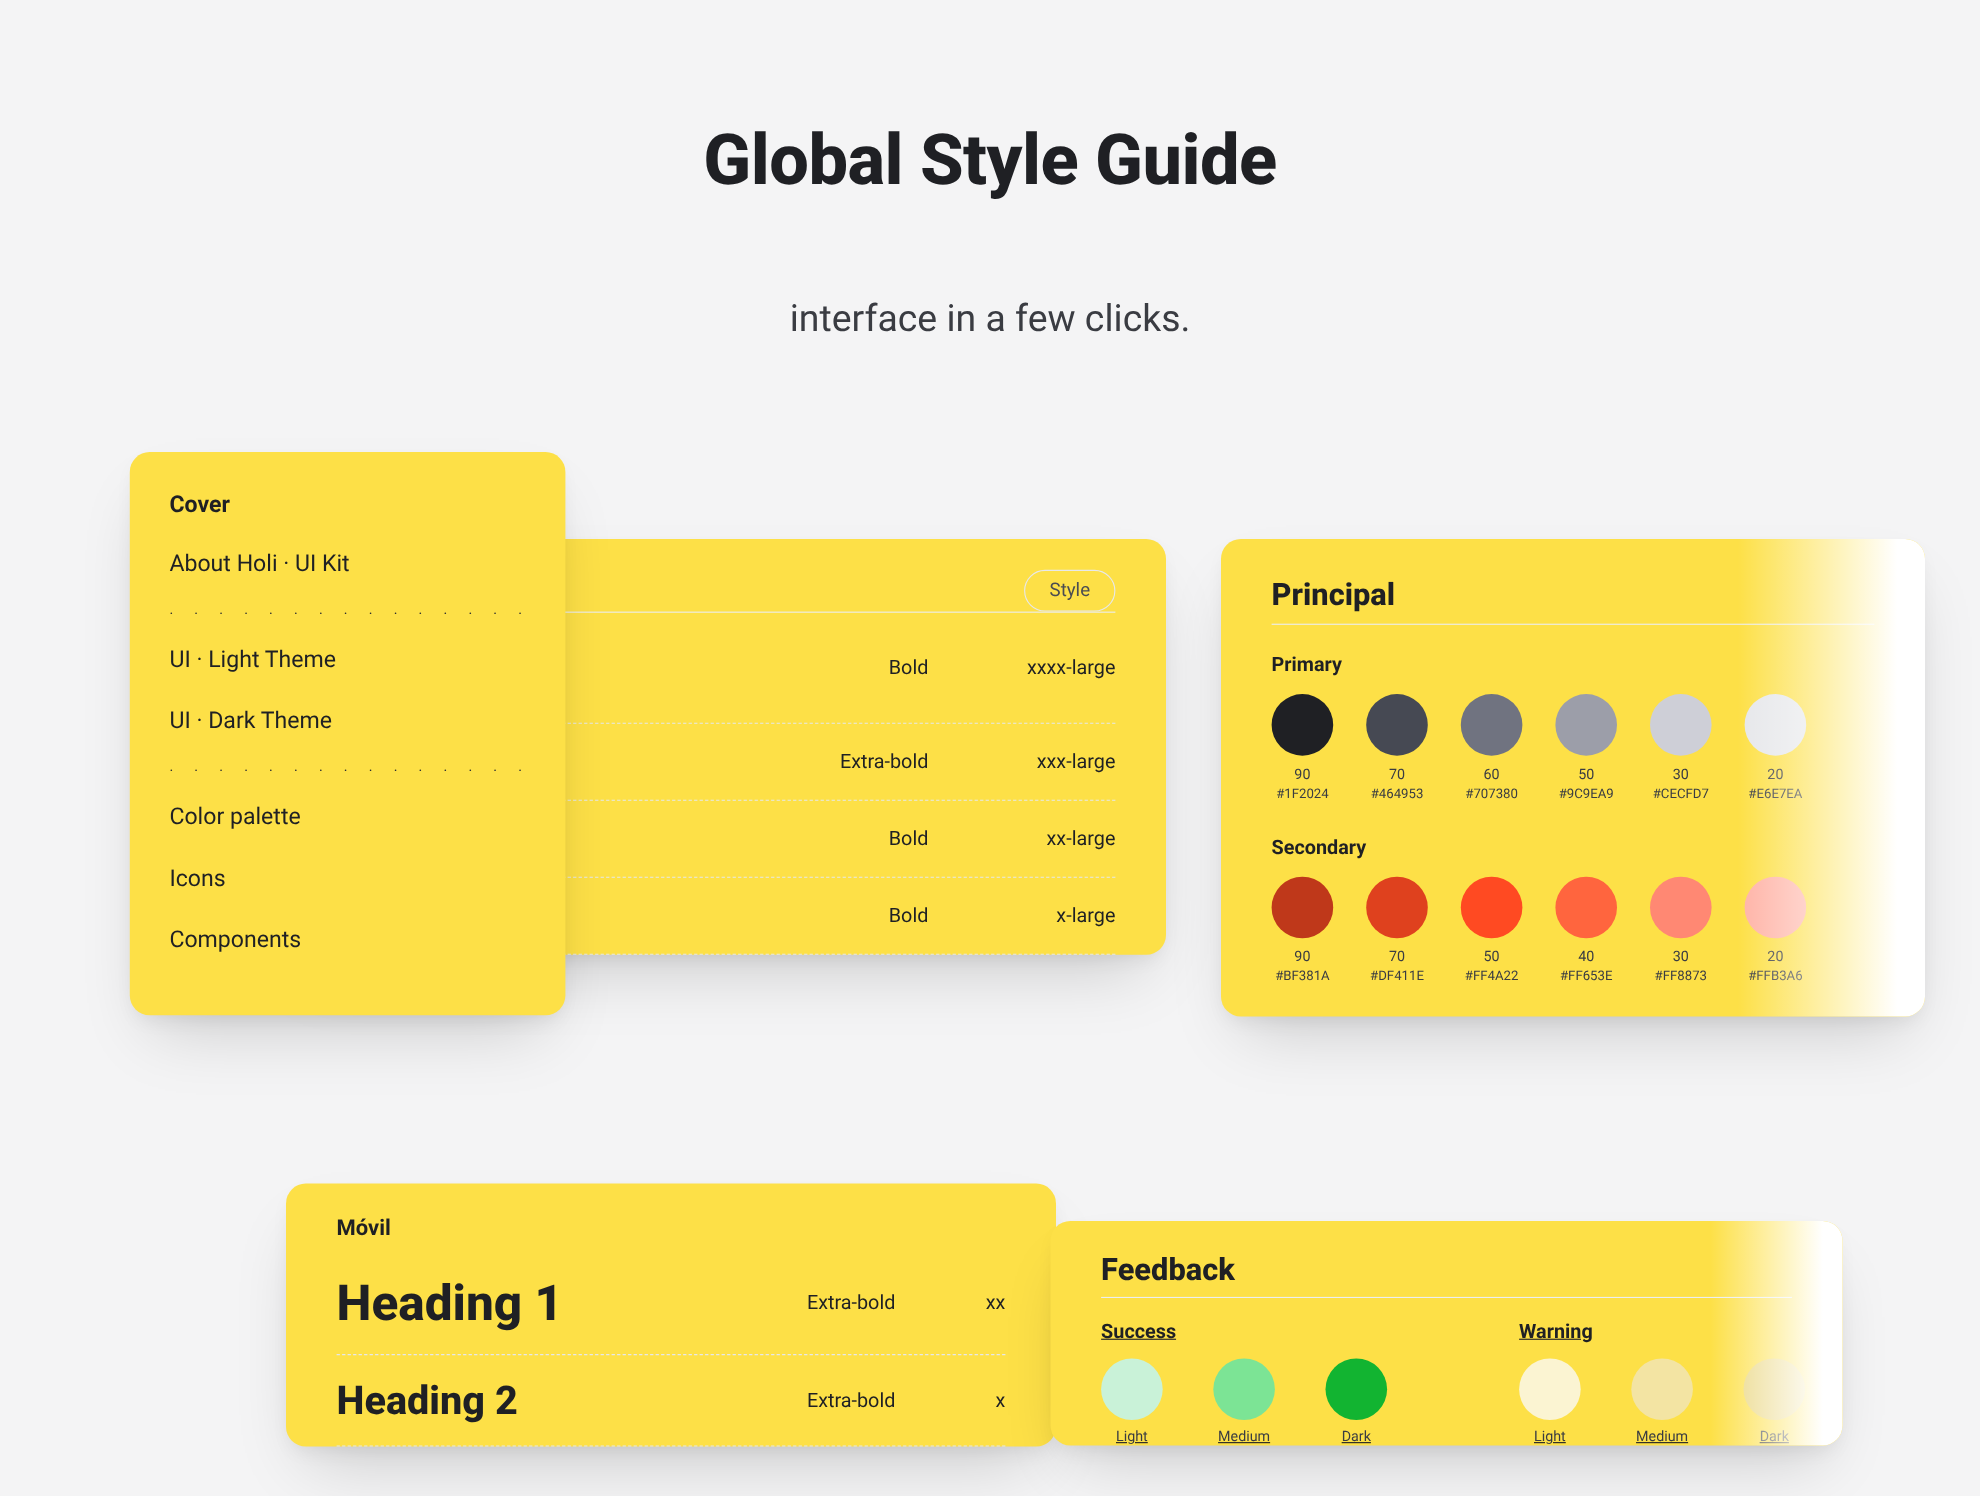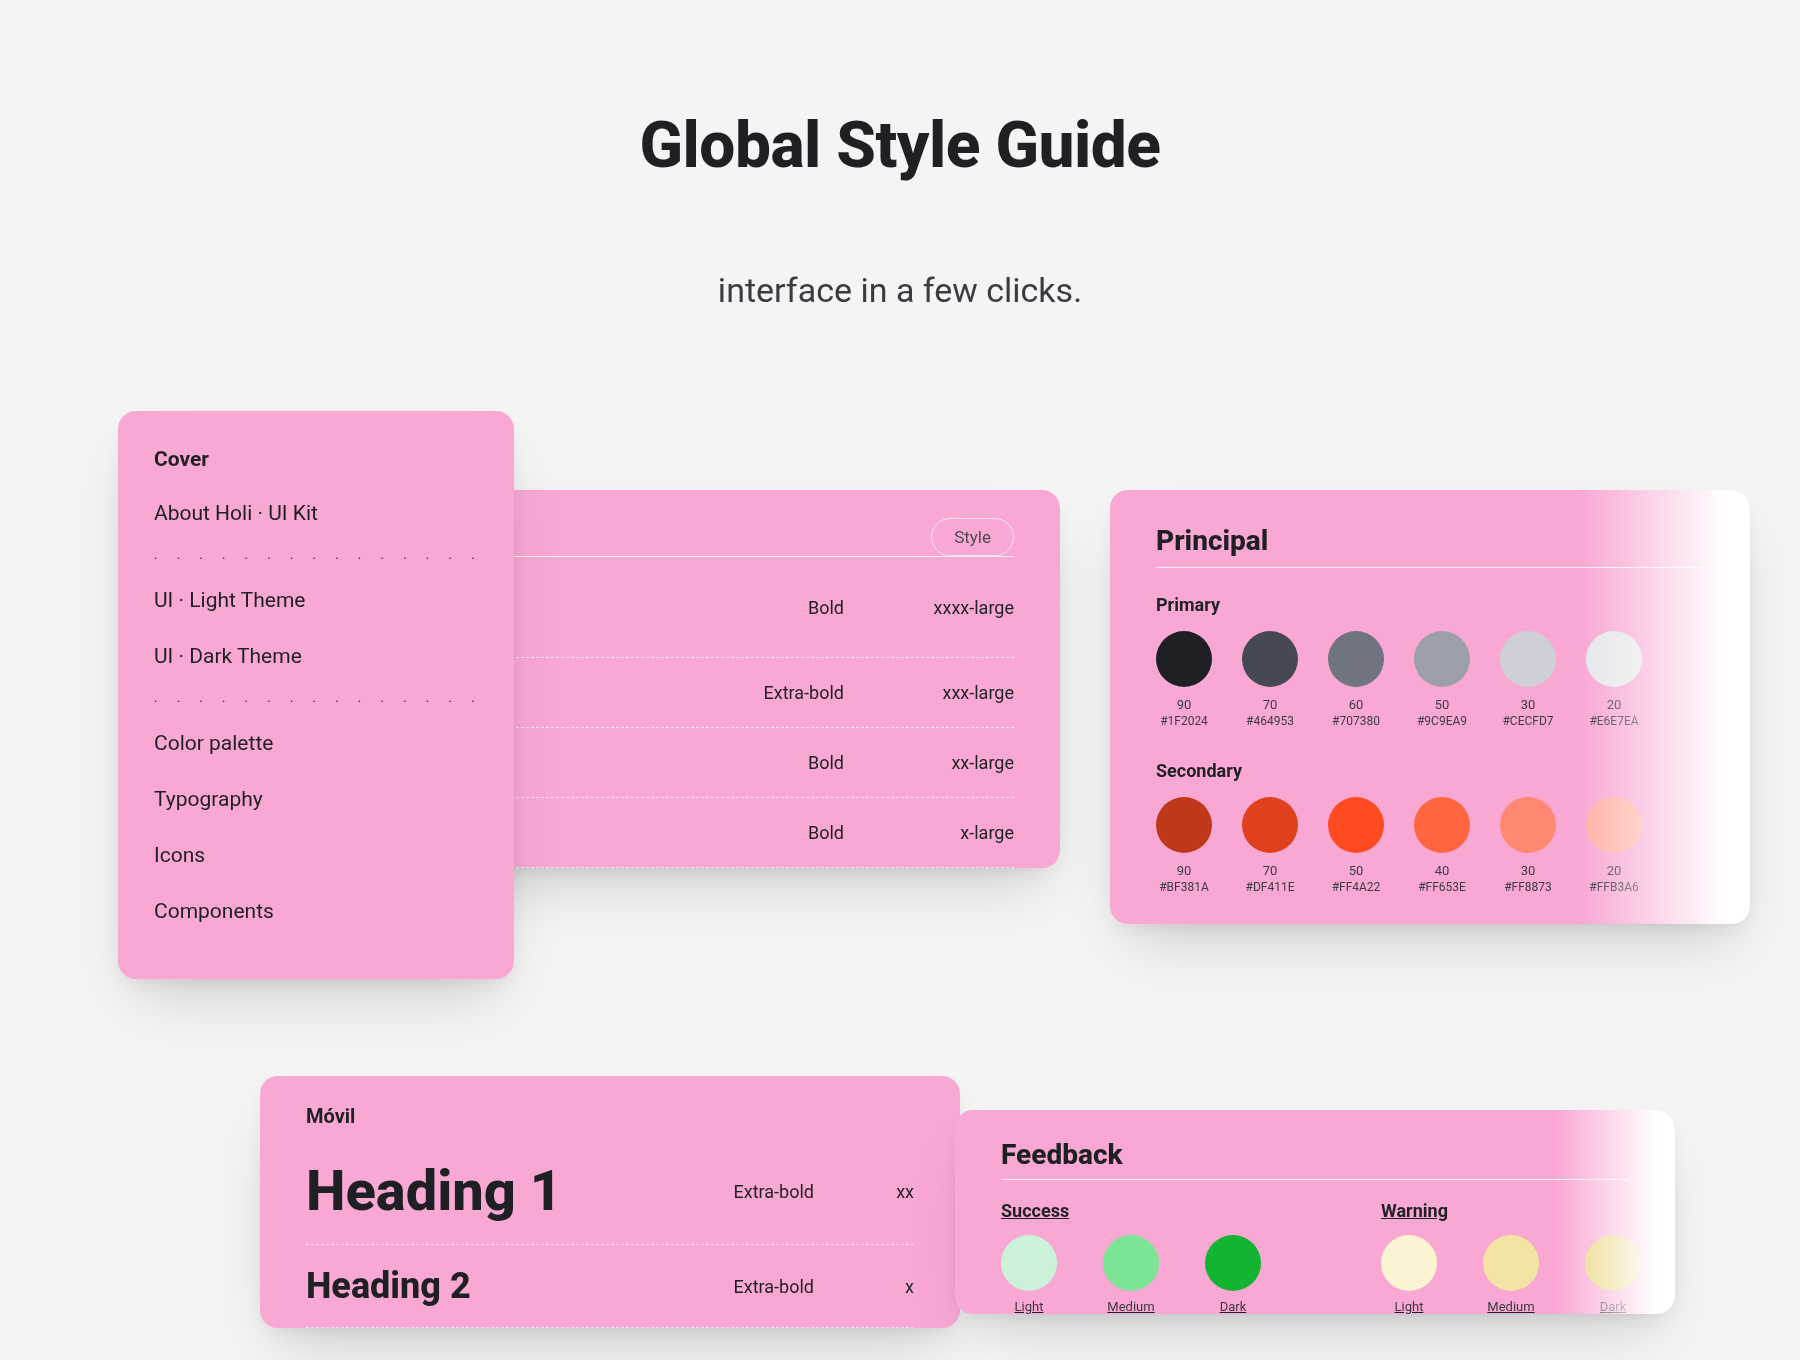--- a/index.html
+++ b/index.html
@@ -12,21 +12,21 @@
   }
 
   
   .hero { text-align: center; padding-top: 108px; }
   .hero h1 { font-size: 64px; font-weight: 800; letter-spacing: -0.5px; color: #1f2024; }
   .hero p  { font-size: 34px; font-weight: 400; color: #3a3c42; margin-top: 28px; line-height: 1.55; }
 
   
   .card {
     position: absolute;
-    background: #f9a8d4;
+    background: #fde047;
     border-radius: 18px;
     box-shadow: 0 30px 60px -20px rgba(0,0,0,0.18), 0 8px 20px -8px rgba(0,0,0,0.10);
   }
 
   
   .sidebar {
     left: 118px; top: 411px;
     width: 396px;
     padding: 32px 36px 40px;
     z-index: 50;
@@ -89,21 +89,21 @@
   .typo2 .section-label { font-size: 20px; font-weight: 700; color: #1f2024; margin-bottom: 10px; }
   .typo2 .row {
     display: flex;
     align-items: center;
     border-bottom: 1px dashed #e5e7eb;
     padding: 20px 0;
   }
   .typo2 .sample { flex: 1; font-weight: 800; color: #1f2024; }
   .typo2 .weight { width: 160px; text-align: right; font-size: 18px; color: #1f2024; }
   .typo2 .size   { width: 100px; text-align: right; font-size: 18px; color: #1f2024; overflow: hidden; white-space: nowrap; }
-  .typo2 .hh1 { font-size: 56px; }
+  .typo2 .hh1 { font-size: 45px; }
   .typo2 .hh2 { font-size: 36px; }
 
   
   .palette {
     left: 1110px; top: 490px;
     width: 640px;
     padding: 34px 46px 30px;
     z-index: 20;
   }
   .palette h3 { font-size: 28px; font-weight: 800; margin-bottom: 10px; }
@@ -184,21 +184,20 @@
 </div>
 
 <div class="card sidebar">
   <div class="item bold">Cover</div>
   <div class="item">About Holi · UI Kit</div>
   <div class="dots">. . . . . . . . . . . . . . . . . . . . . . . . . . .</div>
   <div class="item">UI · Light Theme</div>
   <div class="item">UI · Dark Theme</div>
   <div class="dots">. . . . . . . . . . . . . . . . . . . . . . . . . . .</div>
   <div class="item">Color palette</div>
-  <div class="item">Typography</div>
   <div class="item">Icons</div>
   <div class="item">Components</div>
 </div>
 
 <div class="card palette">
   <h3>Principal</h3>
   <div class="hr"></div>
 
   <h4>Primary</h4>
   <div class="swatch-row">

